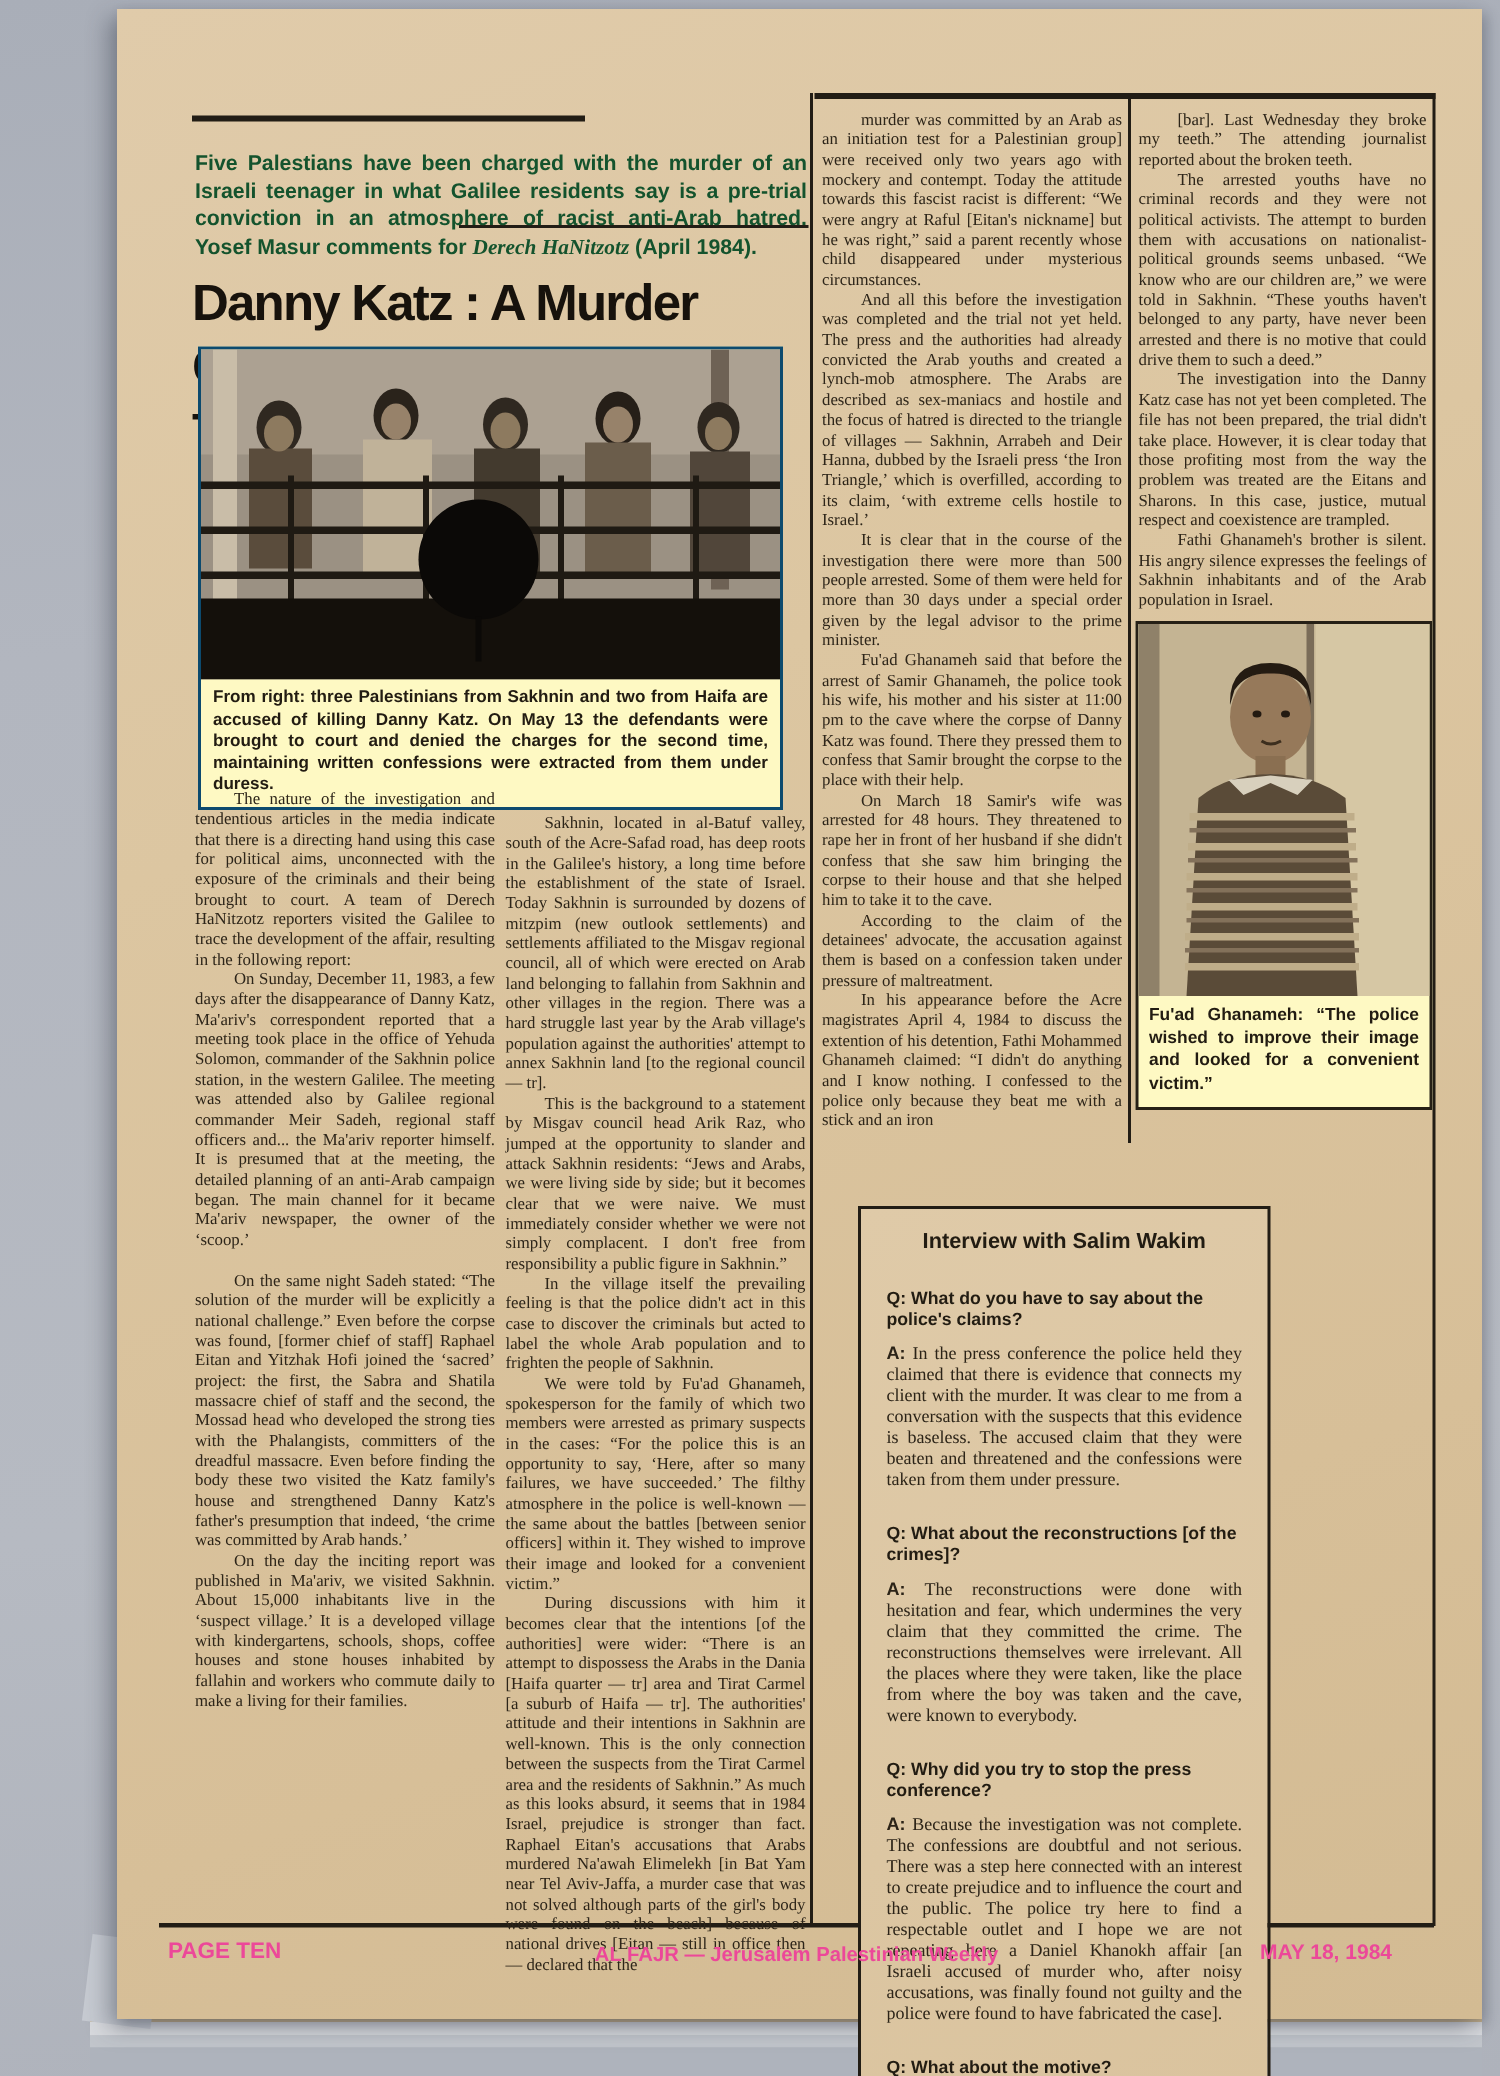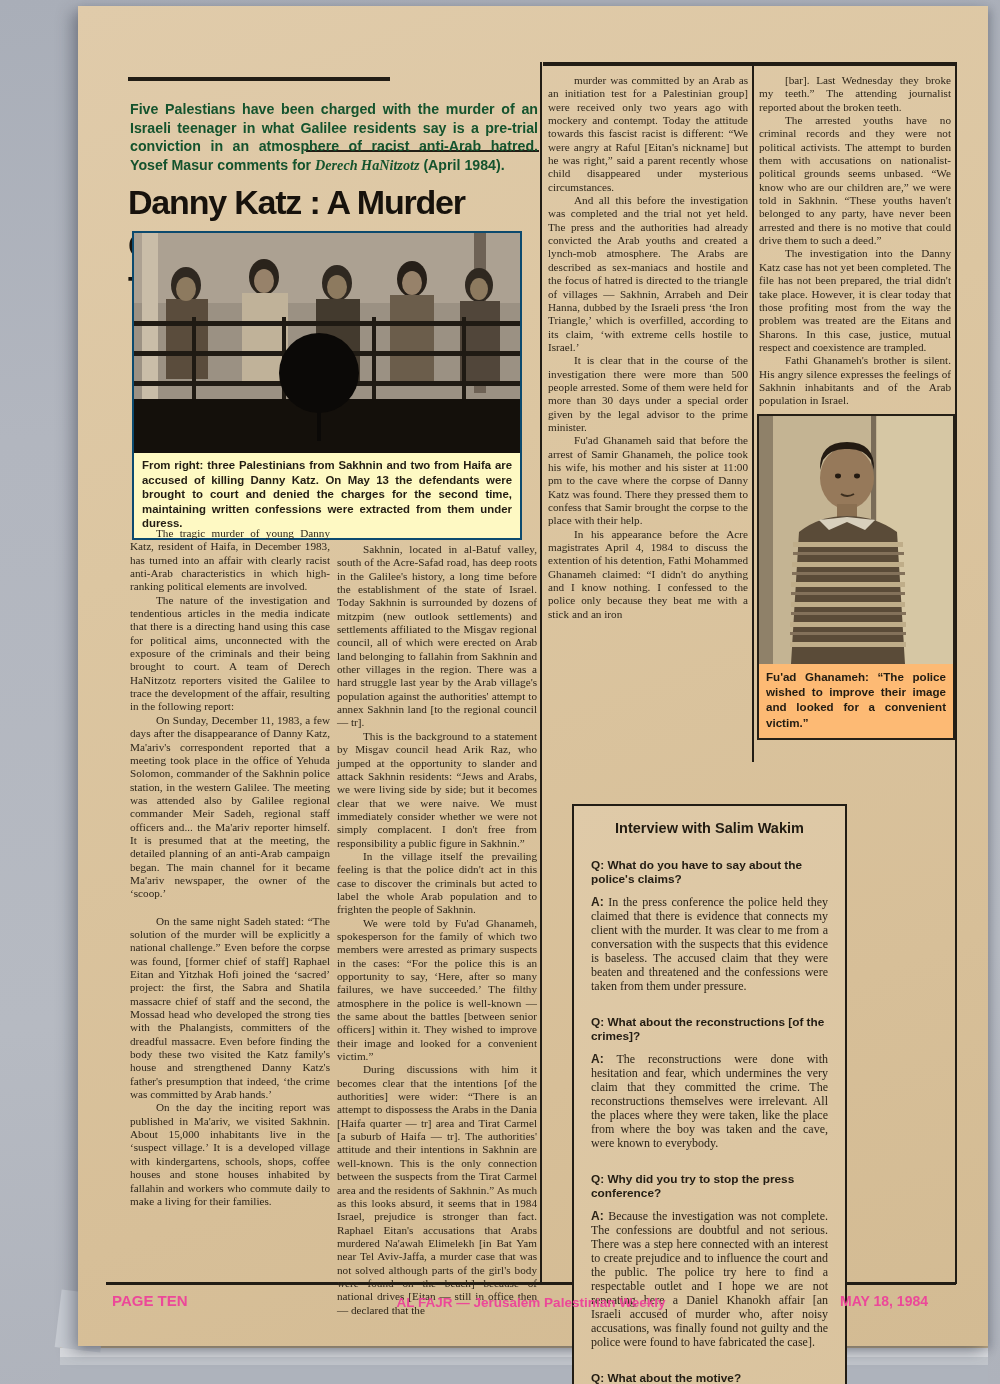--- a/index.html
+++ b/index.html
@@ -42,21 +42,21 @@
     border:2px solid #0c4a6e;background:#fef9c3;box-sizing:border-box;
   }
   .photo-box svg{display:block;width:100%;}
   .photo-caption{
     padding:5px 8px 7px 8px;
     font-family:"Liberation Sans",sans-serif;font-weight:700;
     font-size:11.4px;line-height:14.6px;text-align:justify;color:#221c12;
   }
   .portrait-box{
     position:absolute;left:757px;top:414px;width:198px;
-    border:2px solid #262016;background:#fdba74;box-sizing:border-box;
+    border:2px solid #262016;background:#fef9c3;box-sizing:border-box;
   }
   .portrait-box svg{display:block;width:100%;}
   .portrait-caption{
     padding:5px 7px 8px 7px;
     font-family:"Liberation Sans",sans-serif;font-weight:700;
     font-size:11.6px;line-height:15.2px;text-align:justify;color:#221c12;
   }
   .interview{
     position:absolute;left:572px;top:804px;width:275px;
     border:2px solid #221d15;box-sizing:border-box;
@@ -134,40 +134,41 @@
     <rect x="328" y="84" width="4" height="84" fill="#1f1a13"></rect>
 
     <rect x="0" y="166" width="386" height="54" fill="#14100b"></rect>
     <circle cx="185" cy="140" r="40" fill="#0b0907"></circle>
     <rect x="183" y="178" width="4" height="30" fill="#0b0907"></rect>
   </svg>
   <figcaption class="photo-caption">From right: three Palestinians from Sakhnin and two from Haifa are accused of killing Danny Katz. On May 13 the defendants were brought to court and denied the charges for the second time, maintaining written confessions were extracted from them under duress.</figcaption>
 </figure>
 
 <div class="serifcol" style="left:130px;top:527px;">
-  <p>The tragic murder of young Danny Katz, resident of Haifa, in December 1983, has turned into an affair with clearly racist anti-Arab characteristics in which high-ranking political elements are involved.</p>
   <p>The nature of the investigation and tendentious articles in the media indicate that there is a directing hand using this case for political aims, unconnected with the exposure of the criminals and their being brought to court. A team of Derech HaNitzotz reporters visited the Galilee to trace the development of the affair, resulting in the following report:</p>
   <p>On Sunday, December 11, 1983, a few days after the disappearance of Danny Katz, Ma'ariv's correspondent reported that a meeting took place in the office of Yehuda Solomon, commander of the Sakhnin police station, in the western Galilee. The meeting was attended also by Galilee regional commander Meir Sadeh, regional staff officers and... the Ma'ariv reporter himself. It is presumed that at the meeting, the detailed planning of an anti-Arab campaign began. The main channel for it became Ma'ariv newspaper, the owner of the ‘scoop.’</p>
   <p class="gap-top">On the same night Sadeh stated: “The solution of the murder will be explicitly a national challenge.” Even before the corpse was found, [former chief of staff] Raphael Eitan and Yitzhak Hofi joined the ‘sacred’ project: the first, the Sabra and Shatila massacre chief of staff and the second, the Mossad head who developed the strong ties with the Phalangists, committers of the dreadful massacre. Even before finding the body these two visited the Katz family's house and strengthened Danny Katz's father's presumption that indeed, ‘the crime was committed by Arab hands.’</p>
   <p>On the day the inciting report was published in Ma'ariv, we visited Sakhnin. About 15,000 inhabitants live in the ‘suspect village.’ It is a developed village with kindergartens, schools, shops, coffee houses and stone houses inhabited by fallahin and workers who commute daily to make a living for their families.</p>
 </div>
 
 <div class="serifcol" style="left:337px;top:543px;">
   <p>Sakhnin, located in al-Batuf valley, south of the Acre-Safad road, has deep roots in the Galilee's history, a long time before the establishment of the state of Israel. Today Sakhnin is surrounded by dozens of mitzpim (new outlook settlements) and settlements affiliated to the Misgav regional council, all of which were erected on Arab land belonging to fallahin from Sakhnin and other villages in the region. There was a hard struggle last year by the Arab village's population against the authorities' attempt to annex Sakhnin land [to the regional council — tr].</p>
   <p>This is the background to a statement by Misgav council head Arik Raz, who jumped at the opportunity to slander and attack Sakhnin residents: “Jews and Arabs, we were living side by side; but it becomes clear that we were naive. We must immediately consider whether we were not simply complacent. I don't free from responsibility a public figure in Sakhnin.”</p>
   <p>In the village itself the prevailing feeling is that the police didn't act in this case to discover the criminals but acted to label the whole Arab population and to frighten the people of Sakhnin.</p>
   <p>We were told by Fu'ad Ghanameh, spokesperson for the family of which two members were arrested as primary suspects in the cases: “For the police this is an opportunity to say, ‘Here, after so many failures, we have succeeded.’ The filthy atmosphere in the police is well-known — the same about the battles [between senior officers] within it. They wished to improve their image and looked for a convenient victim.”</p>
   <p>During discussions with him it becomes clear that the intentions [of the authorities] were wider: “There is an attempt to dispossess the Arabs in the Dania [Haifa quarter — tr] area and Tirat Carmel [a suburb of Haifa — tr]. The authorities' attitude and their intentions in Sakhnin are well-known. This is the only connection between the suspects from the Tirat Carmel area and the residents of Sakhnin.” As much as this looks absurd, it seems that in 1984 Israel, prejudice is stronger than fact. Raphael Eitan's accusations that Arabs murdered Na'awah Elimelekh [in Bat Yam near Tel Aviv-Jaffa, a murder case that was not solved although parts of the girl's body were found on the beach] because of national drives [Eitan — still in office then — declared that the</p>
 </div>
 
 <div class="serifcol" style="left:548px;top:74px;">
   <p>murder was committed by an Arab as an initiation test for a Palestinian group] were received only two years ago with mockery and contempt. Today the attitude towards this fascist racist is different: “We were angry at Raful [Eitan's nickname] but he was right,” said a parent recently whose child disappeared under mysterious circumstances.</p>
   <p>And all this before the investigation was completed and the trial not yet held. The press and the authorities had already convicted the Arab youths and created a lynch-mob atmosphere. The Arabs are described as sex-maniacs and hostile and the focus of hatred is directed to the triangle of villages — Sakhnin, Arrabeh and Deir Hanna, dubbed by the Israeli press ‘the Iron Triangle,’ which is overfilled, according to its claim, ‘with extreme cells hostile to Israel.’</p>
   <p>It is clear that in the course of the investigation there were more than 500 people arrested. Some of them were held for more than 30 days under a special order given by the legal advisor to the prime minister.</p>
   <p>Fu'ad Ghanameh said that before the arrest of Samir Ghanameh, the police took his wife, his mother and his sister at 11:00 pm to the cave where the corpse of Danny Katz was found. There they pressed them to confess that Samir brought the corpse to the place with their help.</p>
+  <p>On March 18 Samir's wife was arrested for 48 hours. They threatened to rape her in front of her husband if she didn't confess that she saw him bringing the corpse to their house and that she helped him to take it to the cave.</p>
+  <p>According to the claim of the detainees' advocate, the accusation against them is based on a confession taken under pressure of maltreatment.</p>
   <p>In his appearance before the Acre magistrates April 4, 1984 to discuss the extention of his detention, Fathi Mohammed Ghanameh claimed: “I didn't do anything and I know nothing. I confessed to the police only because they beat me with a stick and an iron</p>
 </div>
 
 <div class="serifcol" style="left:759px;top:74px;width:192px;">
   <p>[bar]. Last Wednesday they broke my teeth.” The attending journalist reported about the broken teeth.</p>
   <p>The arrested youths have no criminal records and they were not political activists. The attempt to burden them with accusations on nationalist-political grounds seems unbased. “We know who are our children are,” we were told in Sakhnin. “These youths haven't belonged to any party, have never been arrested and there is no motive that could drive them to such a deed.”</p>
   <p>The investigation into the Danny Katz case has not yet been completed. The file has not been prepared, the trial didn't take place. However, it is clear today that those profiting most from the way the problem was treated are the Eitans and Sharons. In this case, justice, mutual respect and coexistence are trampled.</p>
   <p>Fathi Ghanameh's brother is silent. His angry silence expresses the feelings of Sakhnin inhabitants and of the Arab population in Israel.</p>
 </div>
 

